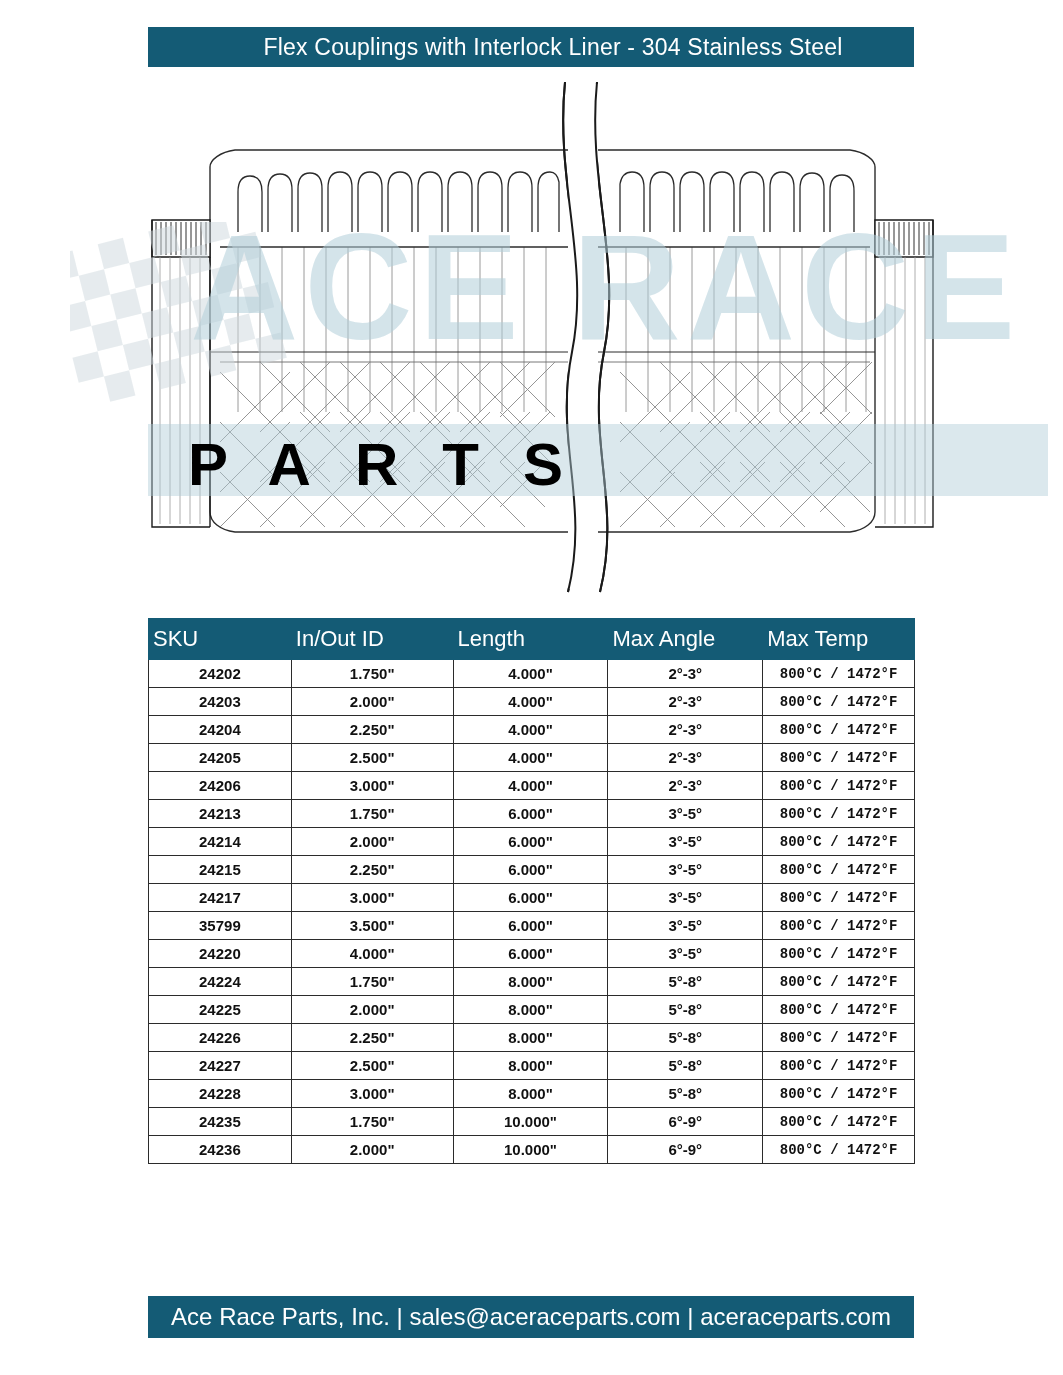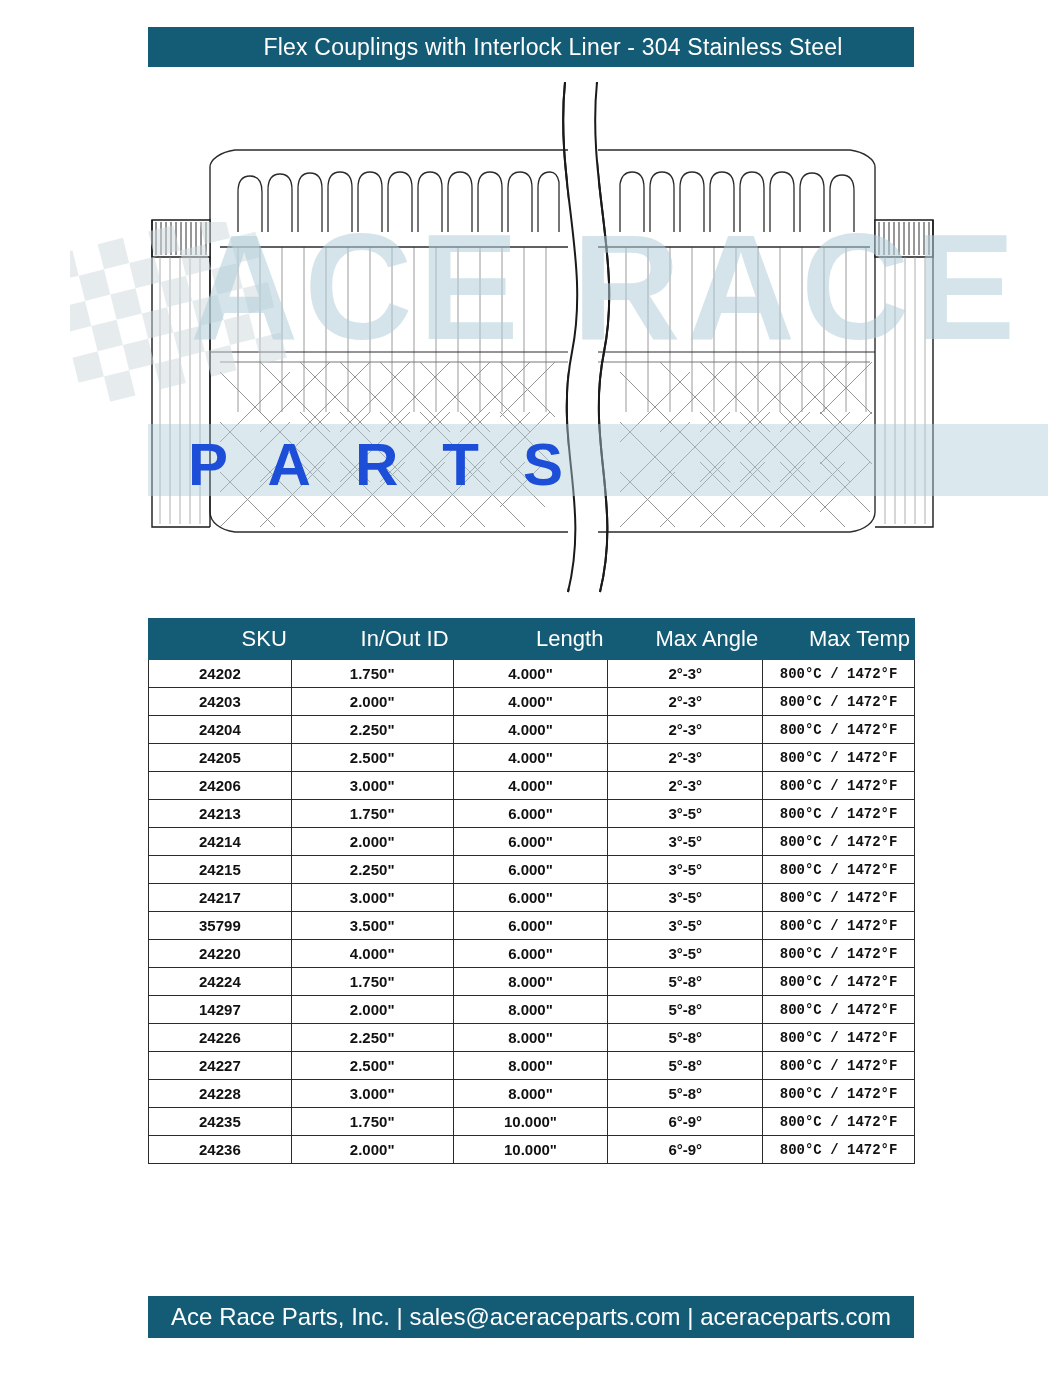--- a/index.html
+++ b/index.html
@@ -61,21 +61,21 @@
     position: absolute;
     left: 108px; top: 222px;
     width: 900px; height: 72px;
     background: rgba(176, 205, 216, 0.45);
   }
   .wm-sub {
     position: absolute;
     left: 148px; top: 228px;
     font-size: 60px;
     font-weight: bold;
-    color: #1d4ed8;
+    color: #000000;
     letter-spacing: 44px;
     white-space: nowrap;
   }
   .wm-flag {
     position: absolute;
     left: 30px; top: 20px;
     width: 260px; height: 220px;
     opacity: 0.5;
   }
 
@@ -86,21 +86,21 @@
     width: 767px;
     border-collapse: collapse;
     background: #ffffff;
   }
   table.spec thead th {
     background: #145b75;
     color: #ffffff;
     font-size: 22px;
     font-weight: normal;
     padding: 7px 4px;
-    text-align: right;
+    text-align: left;
     border: 1px solid #145b75;
   }
   table.spec tbody td {
     border: 1px solid #2b2b2b;
     text-align: center;
     font-size: 15px;
     color: #111111;
     padding: 5px 4px;
     font-weight: bold;
   }
@@ -378,21 +378,21 @@
         <td class="temp">800°C / 1472°F</td>
       </tr>
       <tr>
         <td>24224</td>
         <td>1.750"</td>
         <td>8.000"</td>
         <td>5°-8°</td>
         <td class="temp">800°C / 1472°F</td>
       </tr>
       <tr>
-        <td>14297</td>
+        <td>24225</td>
         <td>2.000"</td>
         <td>8.000"</td>
         <td>5°-8°</td>
         <td class="temp">800°C / 1472°F</td>
       </tr>
       <tr>
         <td>24226</td>
         <td>2.250"</td>
         <td>8.000"</td>
         <td>5°-8°</td>

